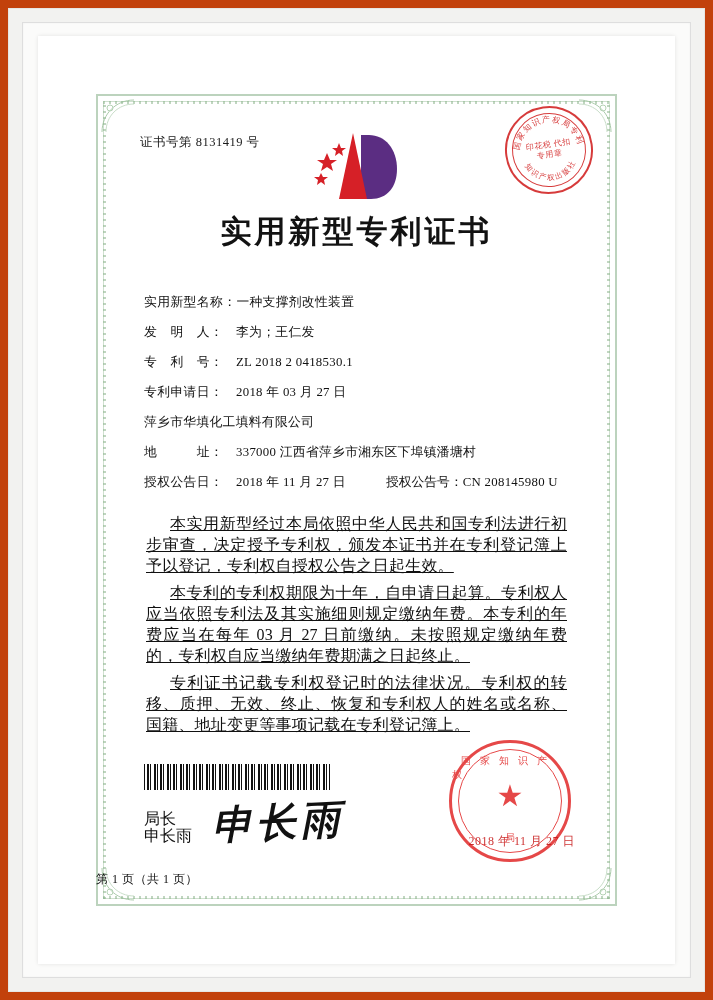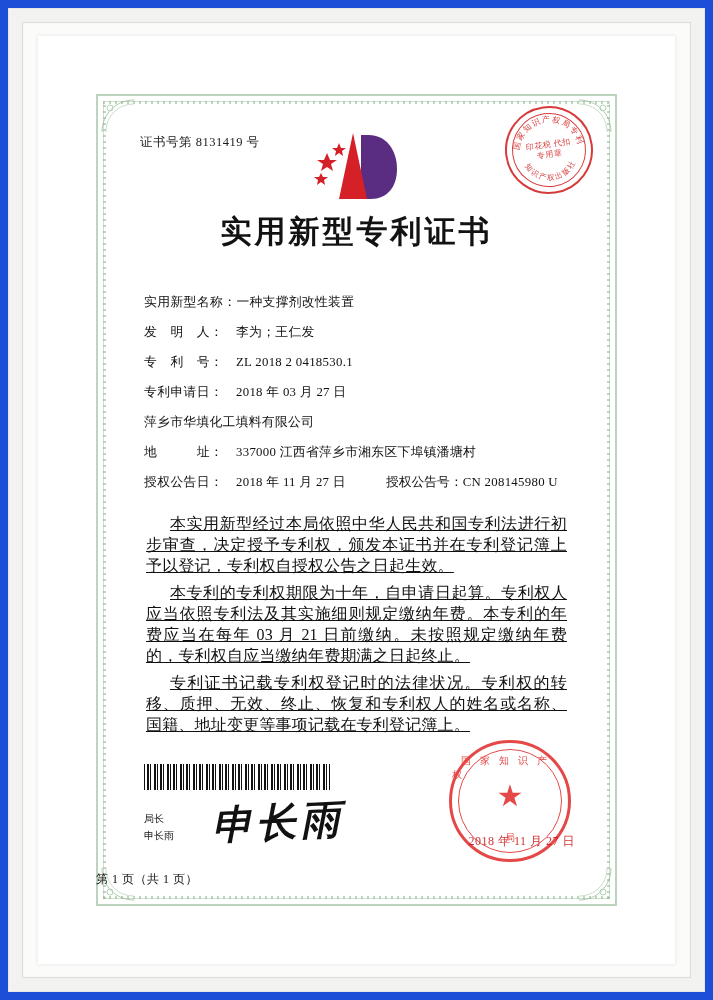--- a/index.html
+++ b/index.html
@@ -12,21 +12,21 @@
     height: 1000px;
     font-family: "Liberation Serif", serif;
     overflow: hidden;
   }
 
   
   .page {
     position: relative;
     width: 713px;
     height: 1000px;
-    background: #1d4ed8;
+    background: #c2410c;
     box-sizing: border-box;
   }
   .frame-outer {
     position: absolute;
     left: 8px; top: 8px; right: 8px; bottom: 8px;
     background: #f2f2f0;
     border: 1px solid #e6e6e4;
     box-sizing: border-box;
   }
   .frame-mid {
@@ -213,21 +213,21 @@
         #111 3px 5px, #fff 5px 6px,
         #111 6px 7px, #fff 7px 10px,
         #111 10px 12px, #fff 12px 13px);
   }
 
   
   .sig-block {
     position: absolute;
     left: 48px;
     bottom: 62px;
-    font-size: 10px;
+    font-size: 16px;
     line-height: 17px;
     color: #111;
   }
   .signature {
     position: absolute;
     left: 116px;
     bottom: 56px;
     font-size: 40px;
     font-family: "DejaVu Serif", serif;
     font-style: italic;
@@ -401,21 +401,21 @@
           <div class="field-row">
             <span class="field-label">授权公告日：</span>
             <span class="field-value">2018 年 11 月 27 日</span>
             <span class="second-label">授权公告号：</span>
             <span class="field-value">CN 208145980 U</span>
           </div>
         </div>
 
         <div class="paras">
           <p>本实用新型经过本局依照中华人民共和国专利法进行初步审查，决定授予专利权，颁发本证书并在专利登记簿上予以登记，专利权自授权公告之日起生效。</p>
-          <p>本专利的专利权期限为十年，自申请日起算。专利权人应当依照专利法及其实施细则规定缴纳年费。本专利的年费应当在每年 03 月 21 日前缴纳。未按照规定缴纳年费的，专利权自应当缴纳年费期满之日起终止。</p>
+          <p>本专利的专利权期限为十年，自申请日起算。专利权人应当依照专利法及其实施细则规定缴纳年费。本专利的年费应当在每年 03 月 27 日前缴纳。未按照规定缴纳年费的，专利权自应当缴纳年费期满之日起终止。</p>
           <p>专利证书记载专利权登记时的法律状况。专利权的转移、质押、无效、终止、恢复和专利权人的姓名或名称、国籍、地址变更等事项记载在专利登记簿上。</p>
         </div>
 
         <div class="barcode"></div>
 
         <div class="sig-block">
           <div>局长</div>
           <div>申长雨</div>
         </div>
         <div class="signature">申长雨</div>

